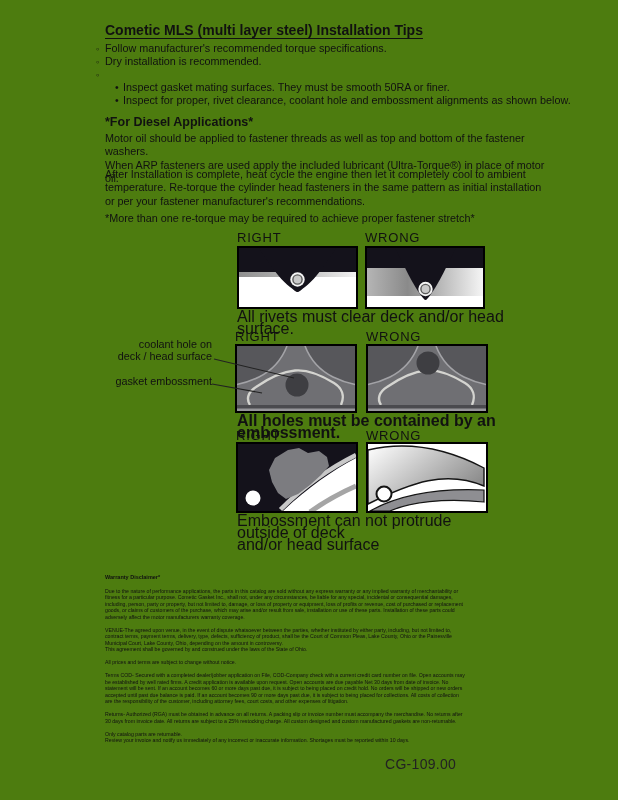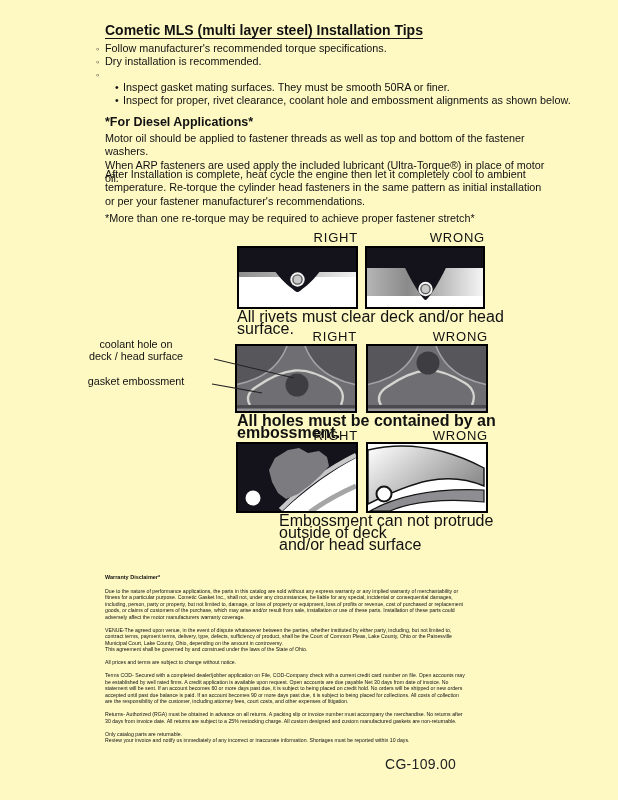--- a/index.html
+++ b/index.html
@@ -1,29 +1,29 @@
 <!DOCTYPE html>
 <html><head>
 <meta charset="utf-8">
 <style>
   html,body{margin:0;padding:0;background:#fff;}
-  .page{position:relative;width:618px;height:800px;background:#fef9c3;color:#111;
+  .page{position:relative;width:618px;height:800px;background:#4d7c0f;color:#111;
         font-family:"Liberation Sans","DejaVu Sans",sans-serif;overflow:hidden;}
   .abs{position:absolute;}
   .title{font-size:14px;font-weight:bold;text-decoration:underline;text-underline-offset:2.5px;}
   .bullet-row{display:flex;line-height:13px;font-size:10.8px;}
   .bullet-marker{width:9px;flex:none;font-size:9.5px;line-height:13px;}
   .sub{margin-left:19px;}
   .sub .bullet-marker{width:8px;font-size:10.5px;}
   .sect-h{font-size:12.5px;font-weight:bold;}
   .body-txt{font-size:10.8px;line-height:13.4px;}
   .pre{white-space:pre-line;}
-  .dlabel{font-size:13px;letter-spacing:0.8px;text-align:right;}
+  .dlabel{font-size:13px;letter-spacing:0.8px;text-align:left;}
   .caption{font-size:16px;line-height:12px;}
-  .sidelabel{font-size:10.8px;line-height:11.5px;text-align:center;}
+  .sidelabel{font-size:10.8px;line-height:11.5px;text-align:right;}
   .warranty{width:420px;font-size:5.2px;line-height:6.5px;}
   .warranty h4{font-size:5.5px;margin:0 0 7px 0;}
   .warranty p{margin:0 0 6.5px 0;white-space:pre-line;}
   .pagenum{font-size:14px;color:#222;letter-spacing:0.3px;text-align:right;}
   svg{display:block;}
 </style>
 </head>
 <body>
 
 <div class="page">
@@ -162,21 +162,21 @@
           <stop offset="1" stop-color="#8a8a8a"></stop>
       </linearGradient>
     </defs>
     <rect x="0" y="0" width="122" height="71" fill="#ffffff"></rect>
     <path d="M2,8 C36,0 76,4 118,26 L118,44 C80,28 46,40 2,62 Z" fill="url(#g-emb-w)" stroke="#141414" stroke-width="1.4"></path>
     <path d="M4,69 C34,52 72,46 118,48 L118,60 C78,56 44,60 24,69 Z" fill="#8e8e92" stroke="#141414" stroke-width="1.2"></path>
     <circle cx="18" cy="52" r="7.5" fill="#ffffff" stroke="#141414" stroke-width="2"></circle>
     <rect x="1" y="1" width="120" height="69" fill="none" stroke="#000" stroke-width="2"></rect>
   </svg>
 
-  <div class="abs caption pre" style="left:237px;top:515px;width:260px;margin-left:42px;">Embossment can not protrude outside of deck
+  <div class="abs caption pre" style="left:237px;top:515px;width:260px;">Embossment can not protrude outside of deck
 and/or head surface</div>
 
   <div class="abs warranty" style="left:105px;top:574px;">
     <h4>Warranty Disclaimer*</h4>
     <p>Due to the nature of performance applications, the parts in this catalog are sold without any express warranty or any implied warranty of merchantability or
 fitness for a particular purpose. Cometic Gasket Inc., shall not, under any circumstances, be liable for any special, incidental or consequential damages,
 including, person, party or property, but not limited to, damage, or loss of property or equipment, loss of profits or revenue, cost of purchased or replacement
 goods, or claims of customers of the purchase, which may arise and/or result from sale, installation or use of these parts. Installation of these parts could
 adversely affect the motor manufacturers warranty coverage.</p>
     <p>VENUE-The agreed upon venue, in the event of dispute whatsoever between the parties, whether instituted by either party, including, but not limited to,

